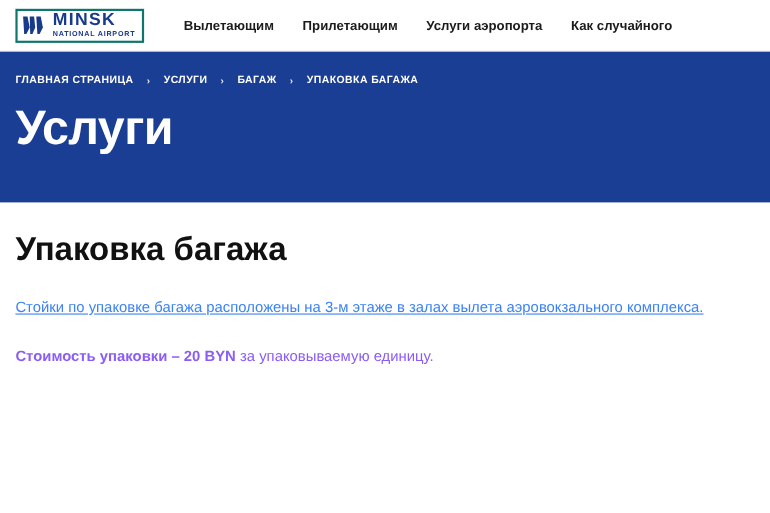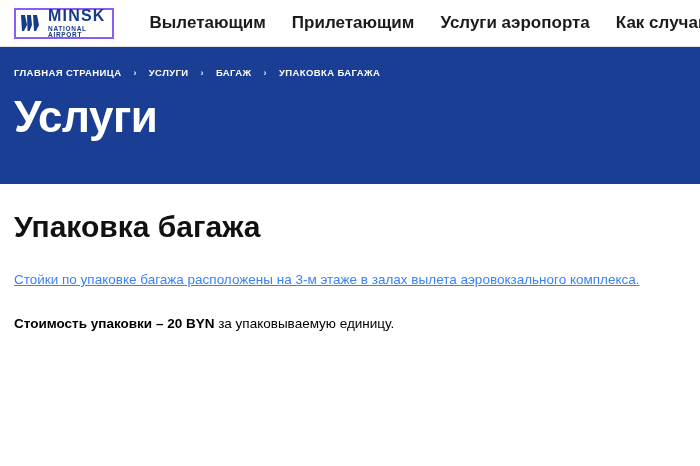--- a/index.html
+++ b/index.html
@@ -20,21 +20,21 @@
     height: 47px;
     background: #ffffff;
     display: flex;
     align-items: center;
     border-bottom: 1px solid #e3e3e3;
     padding-left: 14px;
   }
   .logo {
     display: flex;
     align-items: center;
-    border: 2px solid #8b5cf6;
+    border: 2px solid #0f766e;
     padding: 2px 6px 2px 4px;
     height: 31px;
   }
   .logo-mark {
     width: 22px;
     height: 20px;
     margin-right: 6px;
     flex: 0 0 auto;
   }
   .logo-text {
@@ -56,21 +56,21 @@
     letter-spacing: 0.7px;
     margin-top: 2px;
   }
   .nav {
     display: flex;
     align-items: center;
     margin-left: 36px;
     gap: 26px;
   }
   .nav-item {
-    font-size: 17px;
+    font-size: 12px;
     font-weight: bold;
     color: #1b1b1b;
     cursor: pointer;
     white-space: nowrap;
   }
 
   
   .banner {
     background: #1a3e93;
     height: 137px;
@@ -124,21 +124,21 @@
   .body-para {
     font-size: 13.5px;
     color: #1b1b1b;
     line-height: 1.6;
     text-align: justify;
     margin: 0 0 20px 0;
     max-width: 672px;
   }
   .price-para {
     font-size: 13.5px;
-    color: #000000;
+    color: #8b5cf6;
     line-height: 1.6;
     margin: 0;
   }
   .price-para b { font-weight: bold; }
 </style>
 </head>
 <body>
 
 <div class="header">
 

